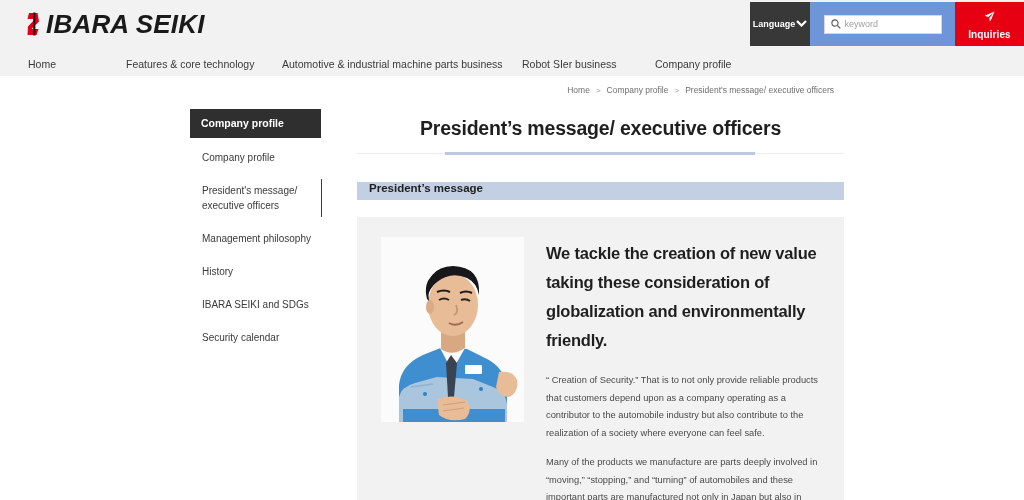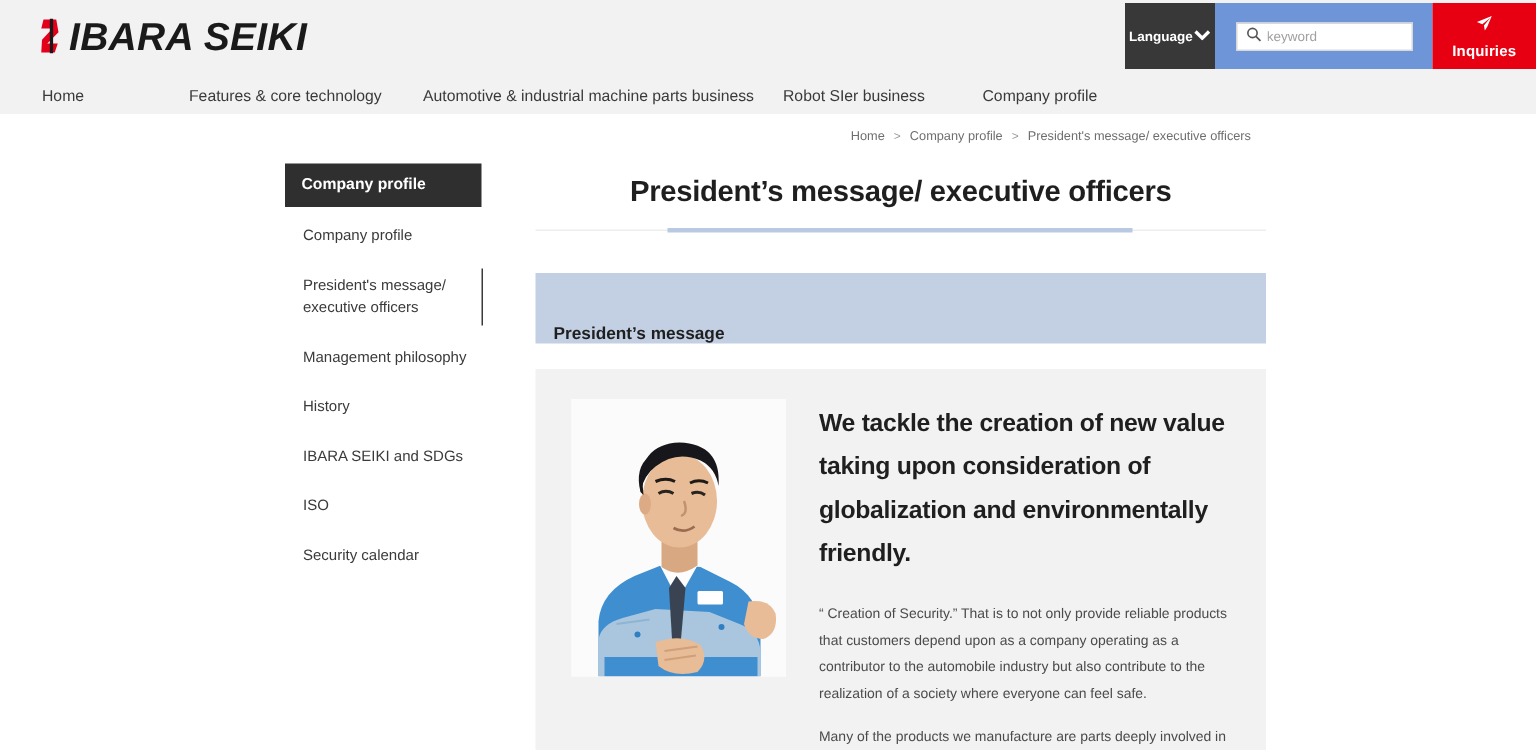--- a/index.html
+++ b/index.html
@@ -96,22 +96,22 @@
   }
   .title-rule { position:relative; height:6px; margin-top:11px; }
   .title-rule .thin {
     position:absolute; left:0; right:0; top:2px; height:1px; background:#ededed;
   }
   .title-rule .thick {
     position:absolute; left:88px; width:310px; top:1px; height:3px; background:#b9c9e3;
   }
 
   .section-bar {
-    margin-top:25px; background:#c3cfe2; height:47px;
-    display:flex; align-items:flex-end; padding-left:12px;
+    margin-top:25px; background:#c3cfe2; height:18px;
+    display:flex; align-items:flex-start; padding-left:12px;
   }
   .section-bar-label { font-size:11.5px; font-weight:bold; color:#1f1f1f; }
 
   .content-card {
     margin-top:17px; background:#f2f2f2; padding:20px 24px 10px 24px;
     display:flex; gap:22px; min-height:264px;
   }
 
   
   .portrait {
@@ -204,21 +204,20 @@
   <div class="body-wrap">
 
     <div class="sidebar">
       <div class="side-head">Company profile</div>
       <div class="side-list">
         <div class="side-item">Company profile</div>
         <div class="side-item active">President's message/ executive officers</div>
         <div class="side-item">Management philosophy</div>
         <div class="side-item">History</div>
         <div class="side-item">IBARA SEIKI and SDGs</div>
-        <div class="side-item">ISO</div>
         <div class="side-item">Security calendar</div>
       </div>
     </div>
 
     <div class="main">
 
       <div class="page-title">President’s message/ executive officers</div>
       <div class="title-rule">
         <div class="thin"></div>
         <div class="thick"></div>
@@ -268,21 +267,21 @@
 
             <path d="M118 135 Q132 133 136 143 Q138 156 128 160 Q118 160 115 150 Z" fill="#e7bc96"></path>
 
             <path d="M56 162 Q74 156 86 164 Q92 174 84 182 Q68 186 58 178 Z" fill="#e7bc96"></path>
             <path d="M62 168 L84 165" stroke="#cfa07a" stroke-width="1.2" fill="none"></path>
             <path d="M62 174 L83 171" stroke="#cfa07a" stroke-width="1.2" fill="none"></path>
           </svg>
         </div>
 
         <div class="text-col">
-          <div class="lead">We tackle the creation of new value taking upon consideration of globalization and environmentally friendly.</div>
+          <div class="lead">We tackle the creation of new value taking these consideration of globalization and environmentally friendly.</div>
           <div class="para">“ Creation of Security.” That is to not only provide reliable products that customers depend upon as a company operating as a contributor to the automobile industry but also contribute to the realization of a society where everyone can feel safe.</div>
           <div class="para">Many of the products we manufacture are parts deeply involved in “moving,” “stopping,” and “turning” of automobiles and these important parts are manufactured not only in Japan but also in China and Indonesia.</div>
         </div>
 
       </div>
     </div>
   </div>
 </div>
 
 </body></html>

